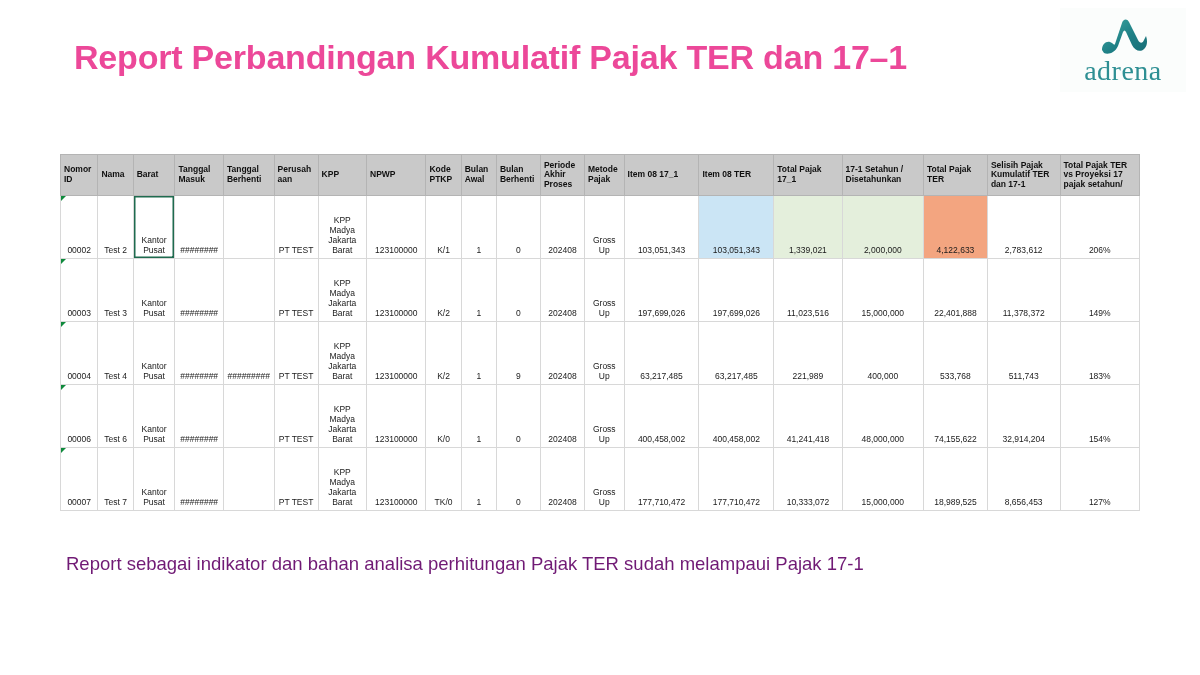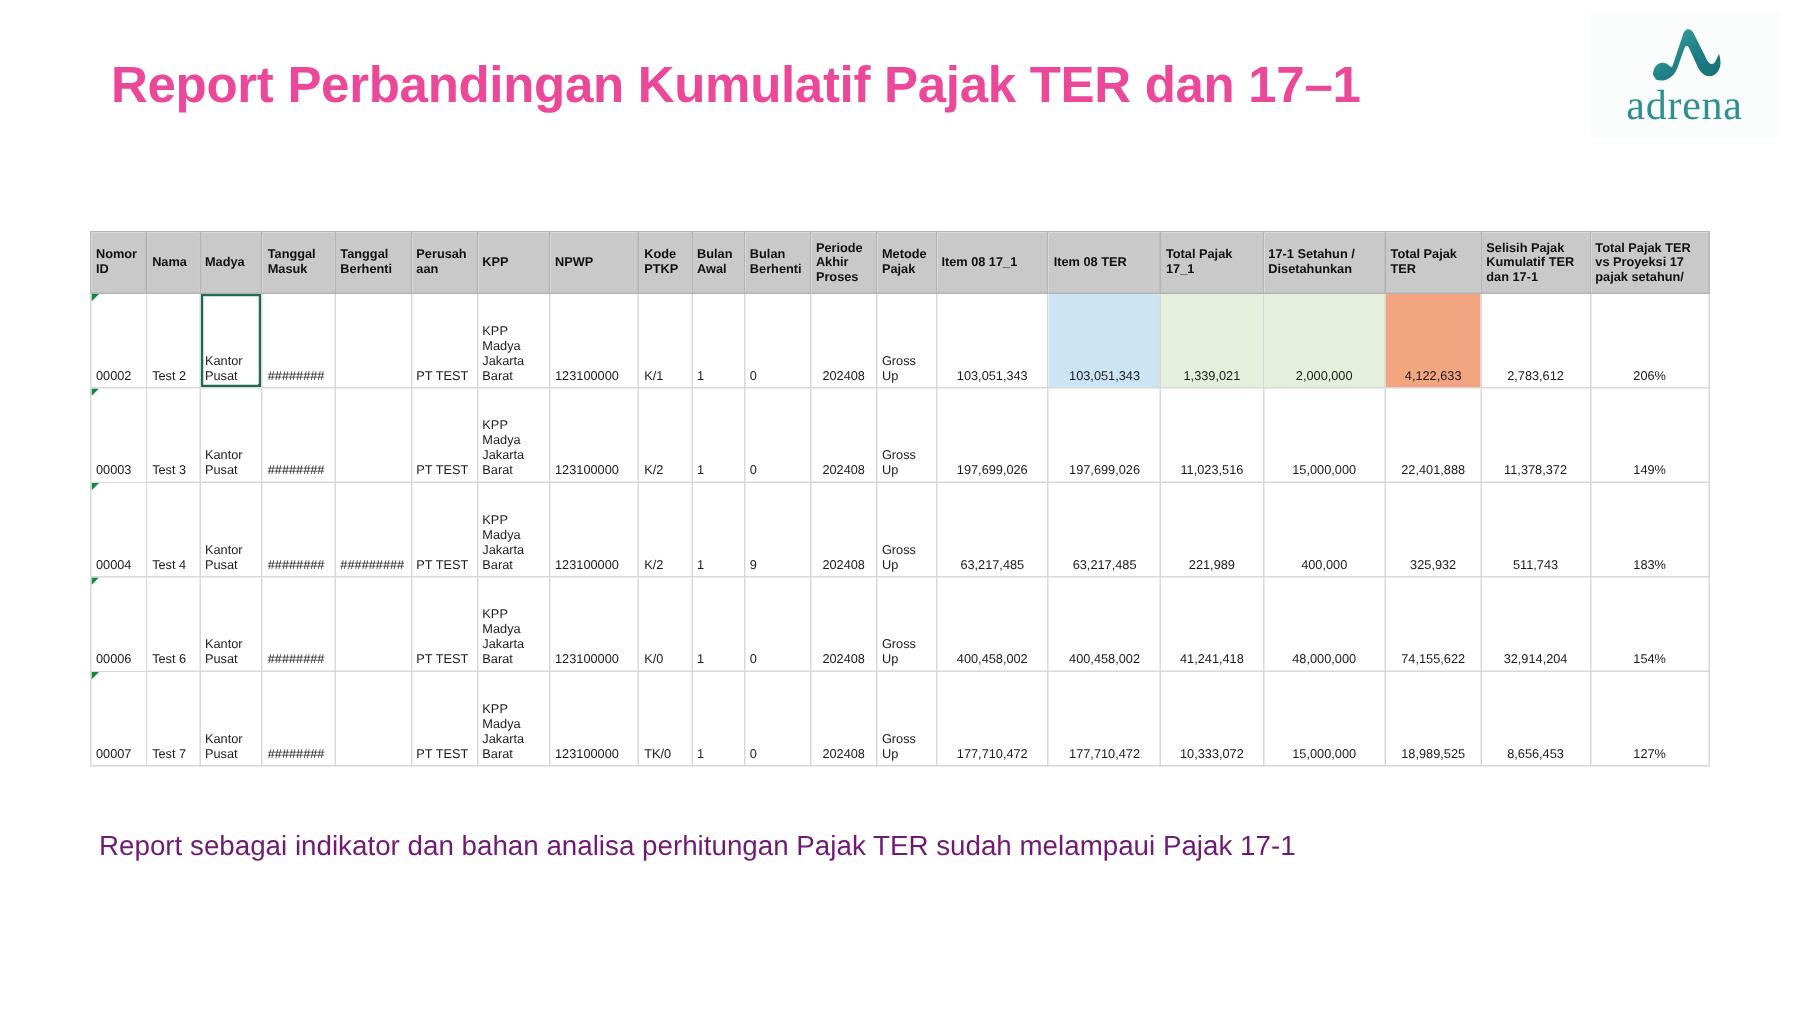--- a/index.html
+++ b/index.html
@@ -80,21 +80,21 @@
     line-height: 1.12;
     margin-top: 41px;
   }
   #sheet tbody td {
     height: 59px;
     vertical-align: bottom;
     padding-bottom: 3px;
     background: #ffffff;
     line-height: 1.18;
   }
-  td.c-left   { text-align: left; }
+  td.c-left   { text-align: center; }
 
   
   td.num { text-align: center; }
 
   
   td.fill-blue   { background: #cbe5f5 !important; }
   td.fill-green  { background: #e4efdc !important; }
   td.fill-orange { background: #f3a580 !important; margin-top: 20px; }
 
   
@@ -169,21 +169,21 @@
     <col style="width:62px">
       <col style="width:74px">
       <col style="width:58px">
     <col style="width:66px">
       <col style="width:72px">
   </colgroup>
   <thead>
     <tr>
       <th>Nomor ID</th>
       <th>Nama</th>
-      <th>Madya</th>
+      <th>Barat</th>
       <th>Tanggal Masuk</th>
       <th>Tanggal Berhenti</th>
       <th>Perusah aan</th>
       <th>KPP</th>
       <th>NPWP</th>
       <th>Kode PTKP</th>
       <th>Bulan Awal</th>
       <th>Bulan Berhenti</th>
       <th>Periode Akhir Proses</th>
       <th>Metode Pajak</th>
@@ -252,21 +252,21 @@
         <td class="c-left">123100000</td>
         <td class="c-left">K/2</td>
         <td class="c-left">1</td>
         <td class="c-left">9</td>
         <td class="num">202408</td>
         <td class="c-left">Gross Up</td>
         <td class="num">63,217,485</td>
         <td class="num">63,217,485</td>
         <td class="num">221,989</td>
         <td class="num">400,000</td>
-        <td class="num">325,932</td>
+        <td class="num">533,768</td>
         <td class="num">511,743</td>
         <td class="num">183%</td>
       </tr>
       <tr>
         <td class="c-left err">00006</td>
         <td class="c-left">Test 6</td>
         <td class="c-left">Kantor Pusat</td>
         <td class="c-left">########</td>
         <td class="c-left"></td>
         <td class="c-left">PT TEST</td>

